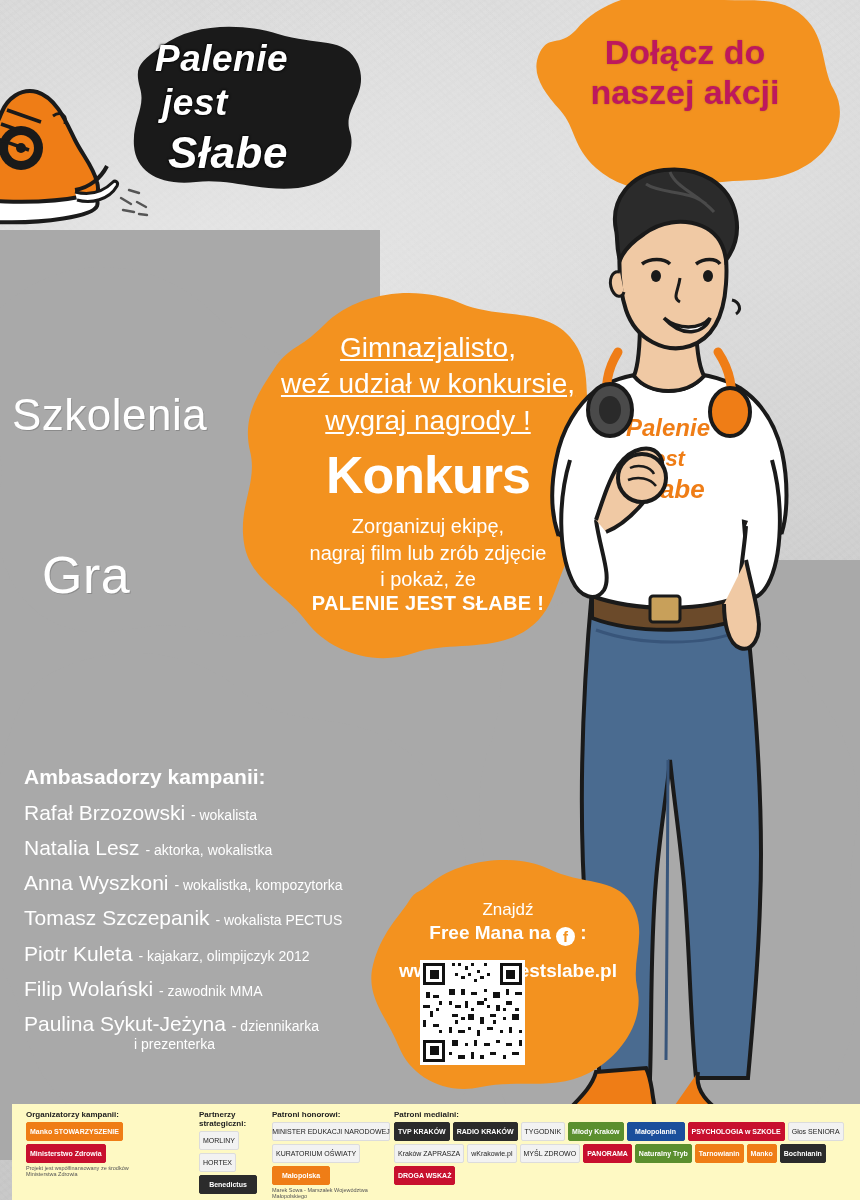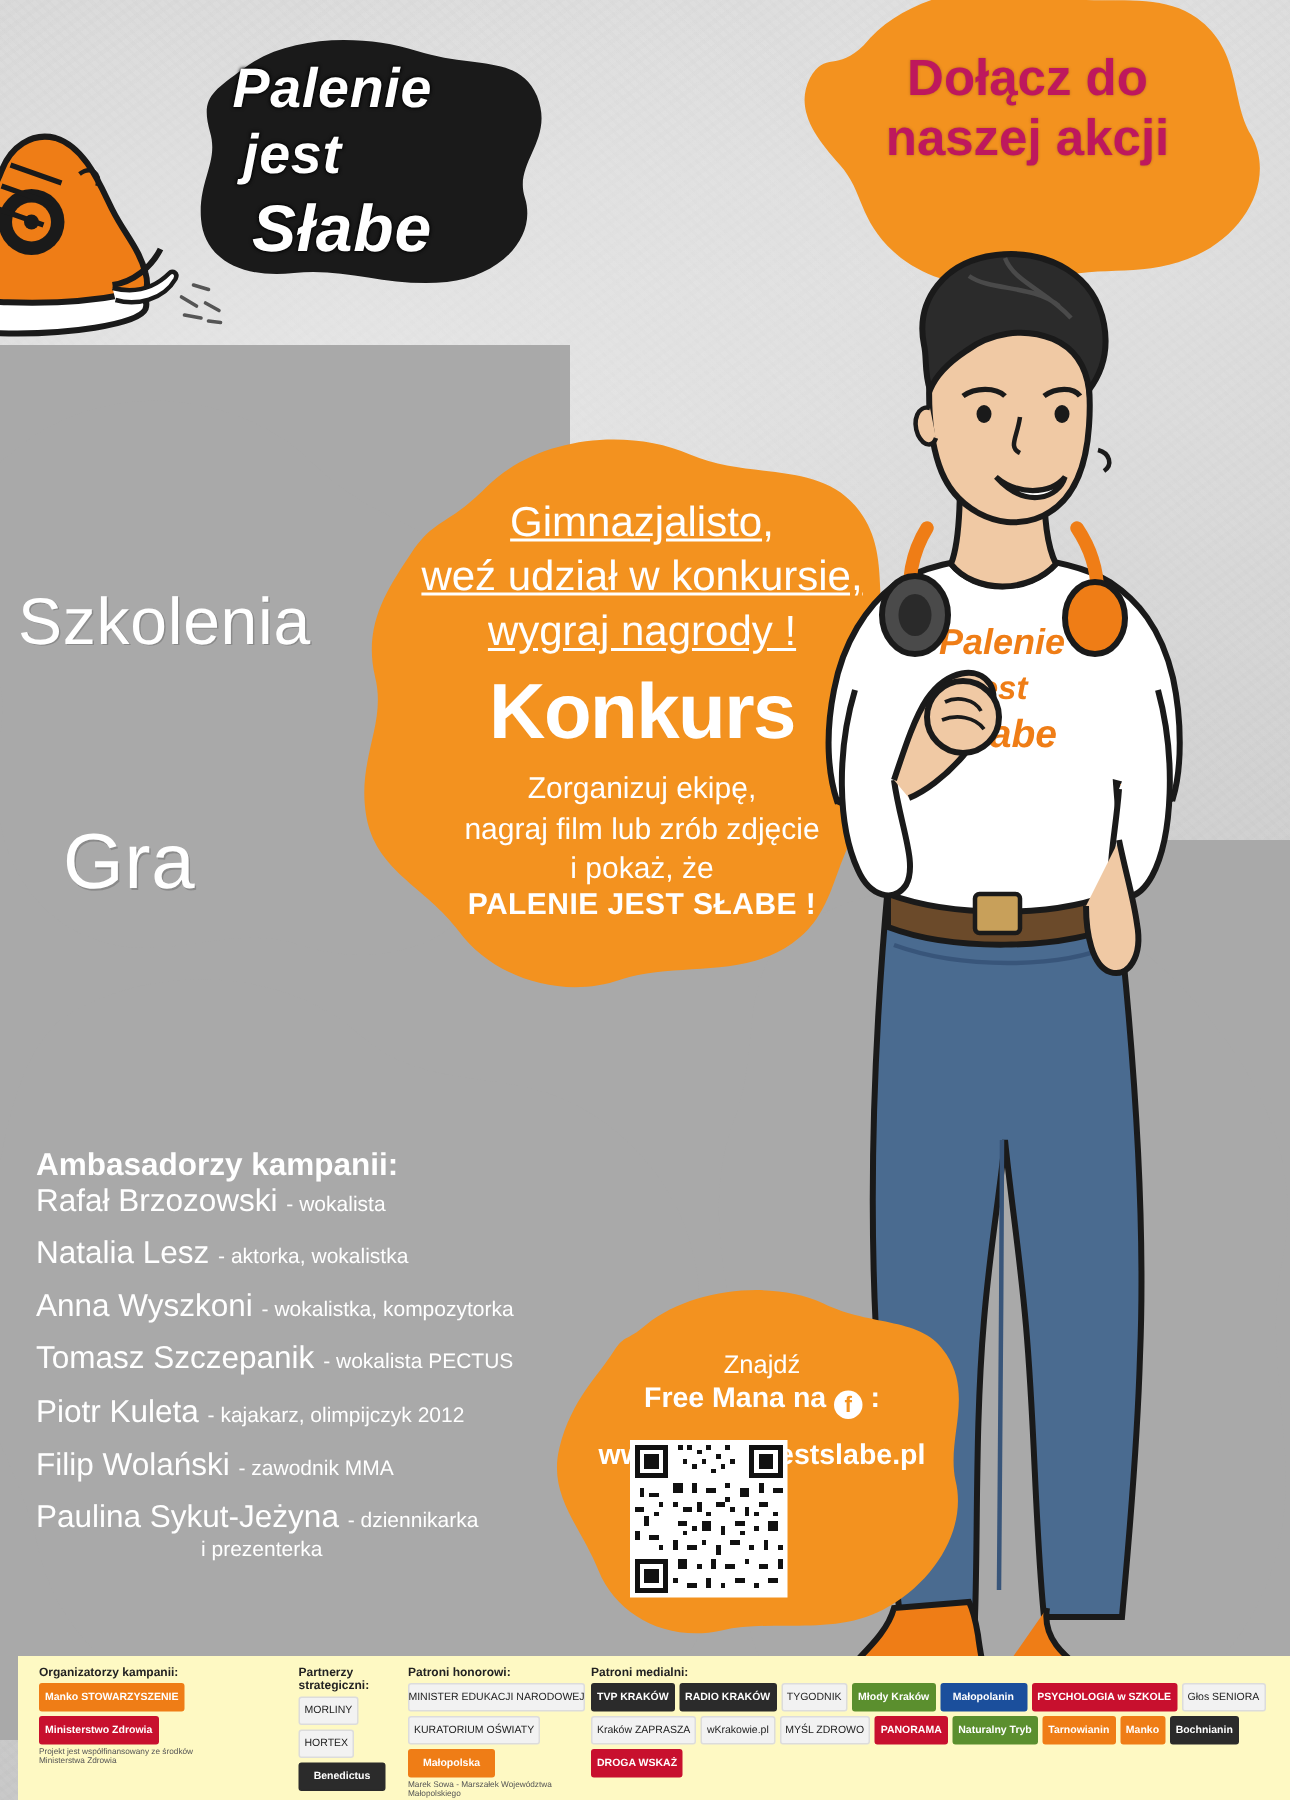--- a/index.html
+++ b/index.html
@@ -84,21 +84,21 @@
   #center-text .l1 { font-size: 28px; line-height: 1.3; font-weight: normal; text-decoration: underline; }
   #center-text .big {
     font-size: 52px; font-weight: bold; letter-spacing: -1px;
     margin: 10px 0 12px; line-height: 1;
   }
   #center-text .l2 { font-size: 20px; line-height: 1.32; }
   #center-text .l3 { font-size: 20px; font-weight: bold; letter-spacing: .3px; }
 
   
   #amb { left: 24px; top: 765px; width: 380px; color: #ffffff; }
-  #amb h3 { font-size: 21px; font-weight: bold; }
+  #amb h3 { font-size: 21px; font-weight: bold; margin-bottom: 12px; }
   #amb .row { font-size: 21px; margin-bottom: 11px; line-height: 1.15; }
   #amb .row .role { font-size: 14px; text-align: center; }
   #amb .row .role2 { font-size: 14px; display:block; margin-left: 110px; }
 
   
   #fb-blob { left: 365px; top: 855px; width: 290px; height: 250px; }
   #fb-text { position:absolute; left: 368px; top: 900px; width: 280px; text-align:center; color:#fff; }
   #fb-text .f1 { font-size: 17px; }
   #fb-text .f2 { font-size: 19px; font-weight: bold; margin-top: 2px; }
   #fb-text .f3 { font-size: 19px; font-weight: bold; margin-top: 14px; }

